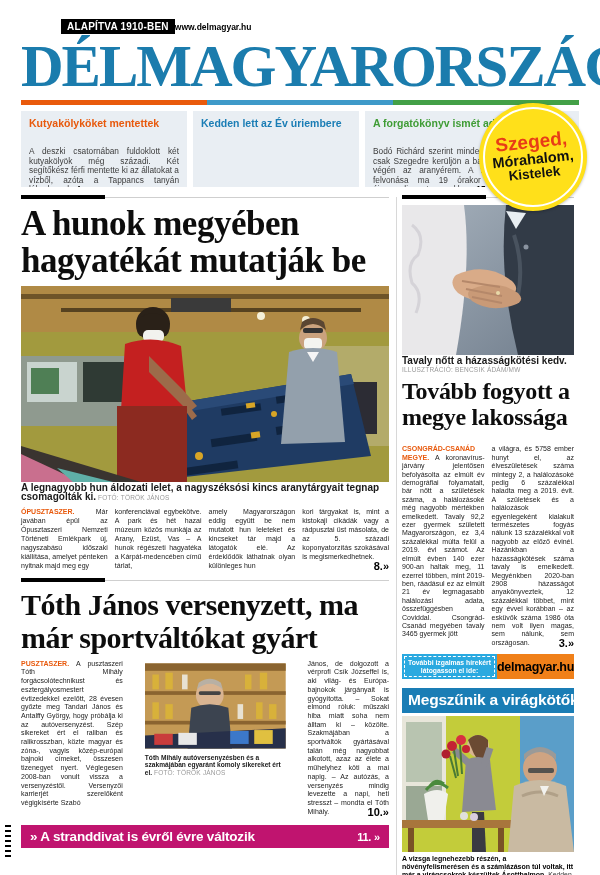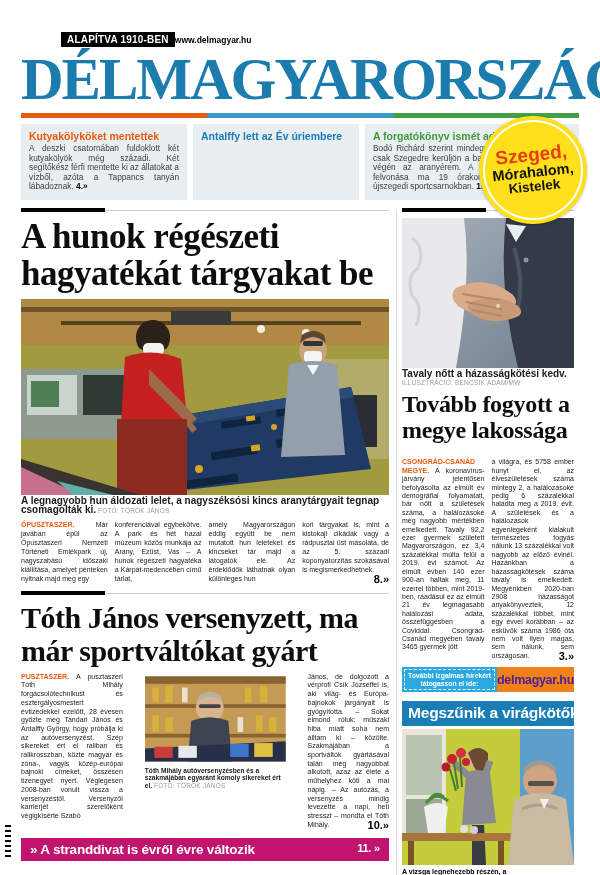--- a/index.html
+++ b/index.html
@@ -5,36 +5,36 @@
   * { margin:0; padding:0; box-sizing:border-box; }
   html,body { background:#777; }
   .page {
     position:relative; width:600px; height:875px; margin:0 auto;
     background:#fff; overflow:hidden;
     font-family:"Liberation Sans", sans-serif; color:#1a1a1a;
   }
   .content { position:absolute; left:21px; right:21px; top:0; }
 
   
-  .topline { display:flex; align-items:center; margin-top:32px;padding-left:40px; }
+  .topline { display:flex; align-items:center; margin-top:19px;padding-left:40px; }
   .founded { background:#000; color:#fff; font-weight:700; font-size:10px; padding:2px 6px; letter-spacing:.2px; white-space:nowrap; }
   .dateline { font-size:7.5px; color:#222; margin-left:8px; flex:1; white-space:nowrap; }
   .website { font-weight:700; font-size:8.5px; color:#000; }
   .masthead {
     font-family:"Liberation Serif", serif; font-weight:700;
     color:#1b7cad; font-size:59px; line-height:64px; letter-spacing:-2px;
     text-align:center; white-space:nowrap;
   }
   .tricolor { display:flex; height:5px; margin-top:2px; }
   .tricolor span { flex:1; }
 
   
   .briefs { position:relative; display:flex; gap:6px; margin-top:6px; }
   .brief { flex:1; background:#e9eef3; padding:6px 8px 5px; height:76px; overflow:hidden; }
-  .brief h4 { font-size:10.5px; line-height:12px; margin-bottom:2px; }
+  .brief h4 { font-size:10.5px; line-height:12px; margin-bottom:18px; }
   .brief p { font-size:8.3px; line-height:9.6px; color:#3c3c3c; text-align:justify; }
   .brief .pg, .pg { font-weight:700; color:#000; }
   .badge {
     position:absolute; right:-8px; top:-8px; width:108px; height:108px;
     background:#ffe01a; border-radius:50%; z-index:6;
     display:flex; align-items:center; justify-content:center; text-align:center;
     box-shadow:0 1px 3px rgba(0,0,0,.25);
   }
   .badge::before { content:""; position:absolute; inset:4px; border:2px solid #fff; border-radius:50%; }
   .badge-inner { transform:rotate(-6deg); line-height:1.05; }
@@ -71,36 +71,36 @@
   .endref { font-weight:700; font-size:11px; color:#000; float:right; background:#fff; padding-left:3px; }
 
   
   .pop-cols .bcol { line-height:8.4px; }
 
   
   .promo { display:flex; margin-top:7px; height:25px; }
   .promo-left { flex:1.35; background:#2aa9e0; position:relative; display:flex; align-items:center; justify-content:center; text-align:center; }
   .promo-left::before { content:""; position:absolute; inset:2px; border:1px dashed #fff; }
   .promo-left span { color:#fff; font-weight:700; font-size:6.8px; line-height:7.6px; padding:0 4px; }
-  .promo-right { flex:1; background:#f08019; color:#4c1d95; font-weight:700; font-size:12.5px; display:flex; align-items:center; justify-content:center; letter-spacing:-.3px; }
+  .promo-right { flex:1; background:#f08019; color:#000000; font-weight:700; font-size:12.5px; display:flex; align-items:center; justify-content:center; letter-spacing:-.3px; }
 
   
   .blue-banner { background:#1a7db5; color:#fff; font-weight:700; font-size:15.5px; padding:3px 6px 4px; margin-top:9px; letter-spacing:-.2px; white-space:nowrap; }
   .florist-cap { font-size:6.8px; line-height:7.9px; margin-top:3px; color:#333; }
   .florist-cap b { font-size:7px; color:#000; }
 
   
   .toth-body { display:flex; gap:22px; margin-top:4px; }
   .toth-c1 { width:110px; font-size:7px; line-height:8.7px; text-align:justify; color:#222; }
   .toth-mid { width:152px; }
   .toth-c2 { width:88px; font-size:7px; line-height:8.7px; text-align:justify; color:#222; }
   .toth-cap { font-size:6.6px; line-height:7.6px; margin-top:2px; }
 
   
-  .strip { background:#c0146f; color:#fff; display:flex; justify-content:space-between; align-items:flex-start;
+  .strip { background:#c0146f; color:#fff; display:flex; justify-content:space-between; align-items:center;
            padding:4px 9px; margin-top:9px; font-weight:700; font-size:13.5px; letter-spacing:-.2px; }
   .strip .pgn { font-size:11px; }
   .edition-mark { position:absolute; left:5px; bottom:16px; width:6px; height:34px;
     background:repeating-linear-gradient(#000 0 2px, #fff 2px 5px); }
 </style>
 </head>
 <body>
 
 <div class="page">
   <div class="content">
@@ -115,40 +115,40 @@
       <span style="background:#3e9ac9"></span>
       <span style="background:#43a047"></span>
     </div>
 
     <div class="briefs">
       <div class="brief">
         <h4 style="color:#e8590c">Kutyakölyköket mentettek</h4>
         <p><span>A deszki csatornában fuldoklott két kutyakölyök még századi. Két segítőkész férfi mentette ki az állatokat a vízből, azóta a Tappancs tanyán lábadoznak. </span><span class="pg">4.»</span></p>
       </div>
       <div class="brief">
-        <h4 style="color:#1a7db5">Antalffy lett az Év úriembere</h4>
+        <h4 style="color:#1a7db5">Kedden lett az Év úriembere</h4>
       </div>
       <div class="brief" style="padding-right:56px">
         <h4 style="color:#3f9c35">A forgatókönyv ismét adott</h4>
         <p><span>Bodó Richárd szerint mindegy, hogyan, csak Szegedre kerüljön a bajnoki döntő végén az aranyérem. A finálé első felvonása ma 19 órakor lesz az újszegedi sportcsarnokban. </span><span class="pg">15.»</span></p>
       </div>
       <div class="badge">
         <div class="badge-inner">
           <span class="badge-l1">Szeged,</span>
           <span class="badge-l2">Mórahalom,</span>
           <span class="badge-l3">Kistelek</span>
         </div>
       </div>
     </div>
 
     <div class="main-grid">
 
       <div class="col-left">
         <div class="rule"></div>
-        <h2 class="headline">A hunok régészeti hagyatékát tárgyakat be</h2>
+        <h2 class="headline">A hunok megyében hagyatékát mutatják be</h2>
 
         <svg class="photo" width="368" height="196" viewBox="0 0 368 196">
           <rect width="368" height="196" fill="#a29a3e"></rect>
           <rect x="0" y="0" width="368" height="46" fill="#b08a45"></rect>
           <rect x="0" y="8" width="368" height="5" fill="#6e5428"></rect>
           <rect x="40" y="22" width="300" height="4" fill="#564220"></rect>
           <rect x="150" y="12" width="60" height="14" fill="#3a3a3a"></rect>
           <circle cx="240" cy="30" r="4" fill="#f5f0d8"></circle>
             <circle cx="285" cy="34" r="4" fill="#f5f0d8"></circle>
           <rect x="0" y="70" width="120" height="70" fill="#8f9a8f"></rect>

